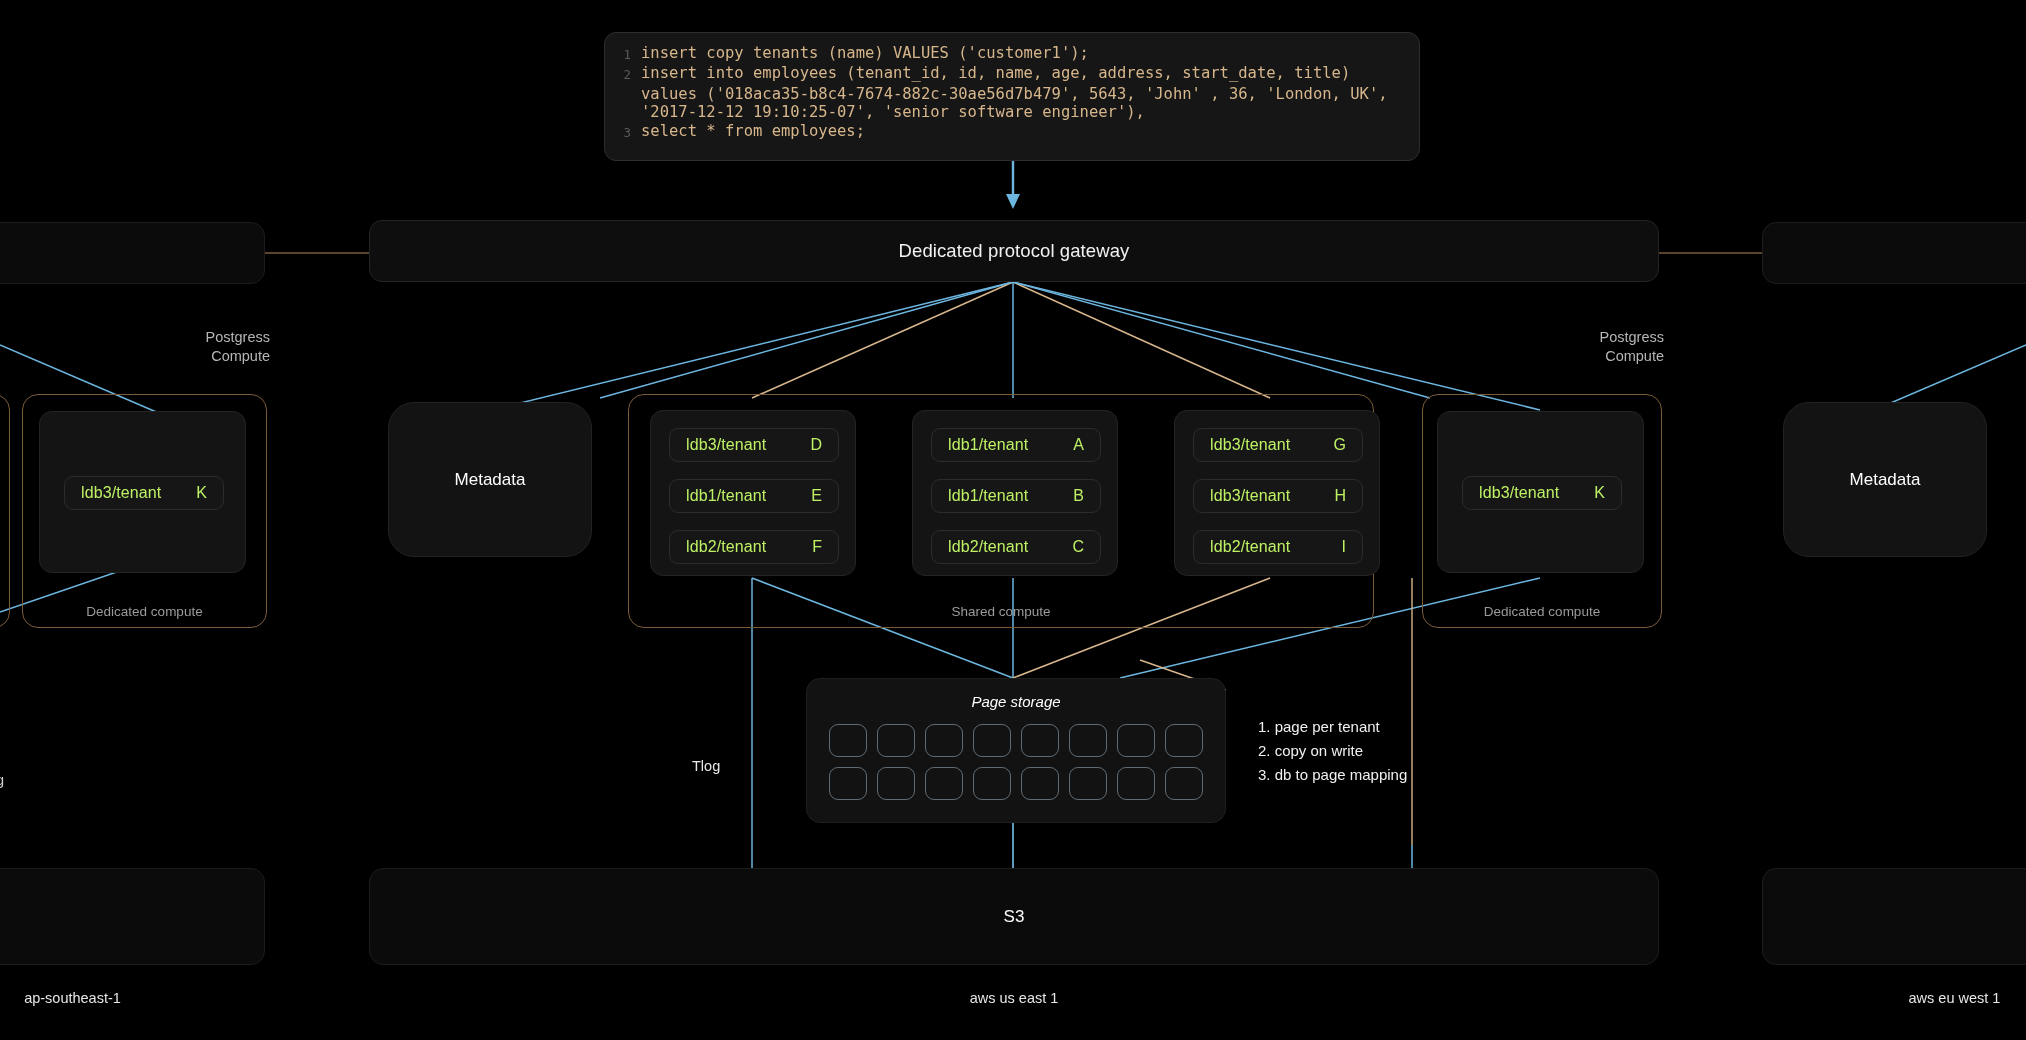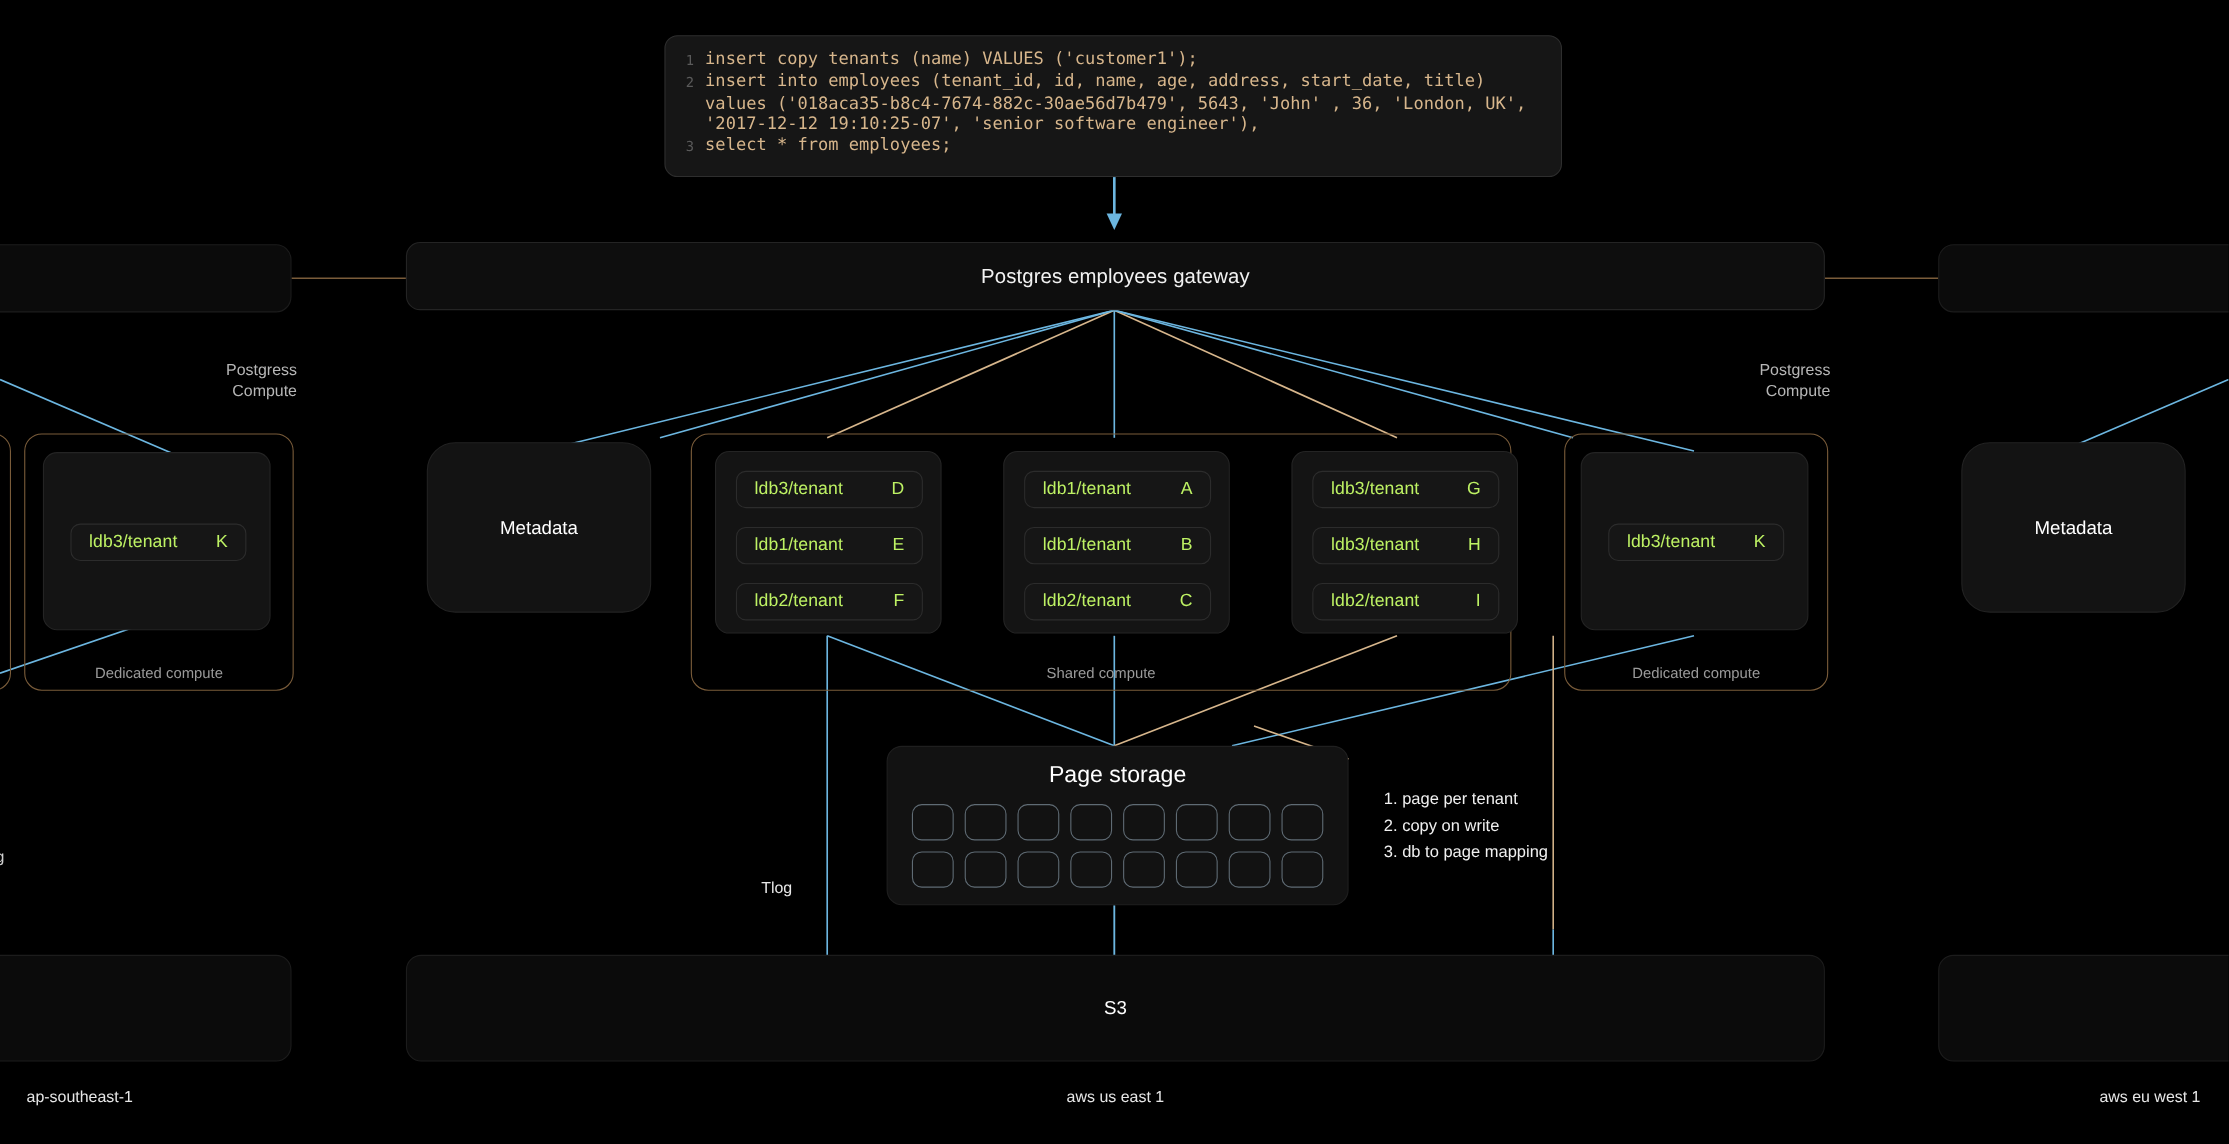--- a/index.html
+++ b/index.html
@@ -150,23 +150,24 @@
   
   .page-storage {
     left: 806px; top: 678px;
     width: 420px; height: 145px;
     background: #121212;
     border: 1px solid #1f1f1f;
     border-radius: 14px;
   }
   .ps-title {
     text-align: center;
-    font-size: 21px;
+    font-size: 15px;
     color: #ffffff;
     margin-top: 14px;
+    font-style: italic;
   }
   .ps-grid {
     display: grid;
     grid-template-columns: repeat(8, 1fr);
     gap: 10px;
     padding: 14px 22px 0 22px;
   }
   .ps-cell {
     height: 31px;
     border: 1px solid #5f6b74;
@@ -176,21 +177,21 @@
 
   .notes {
     left: 1258px; top: 715px;
     font-size: 15px;
     line-height: 24px;
     color: #f0f0f0;
     white-space: nowrap;
   }
 
   .tlog-label {
-    left: 692px; top: 800px;
+    left: 692px; top: 758px;
     font-size: 14.5px;
     color: #e8e8e8;
   }
 
   .lowlat {
     left: 642px; top: 872px;
     width: 220px; height: 38px;
     background: #0f0f0f;
     border: 1px solid #1f1f1f;
     border-radius: 11px;
@@ -266,21 +267,21 @@
       <span class="gutter"></span>
       <span class="code-cont">'2017-12-12 19:10:25-07', 'senior software engineer'),</span>
     </div>
     <div class="code-line">
       <span class="gutter">3</span>
       <span class="code-text">select * from employees;</span>
     </div>
   </div>
 
   <div class="abs gateway">
-    <span class="gateway-label">Postgres employees gateway</span>
+    <span class="gateway-label">Dedicated protocol gateway</span>
   </div>
 
   <div class="abs region-card" style="left:-120px; top:222px; width:385px; height:62px;"></div>
   <div class="abs region-card" style="left:1762px; top:222px; width:385px; height:62px;"></div>
 
   <div class="abs pg-compute-label" style="left:110px; top:328px; width:160px;">
     <div>Postgress</div>
     <div>Compute</div>
   </div>
   <div class="abs pg-compute-label" style="left:1504px; top:328px; width:160px;">

